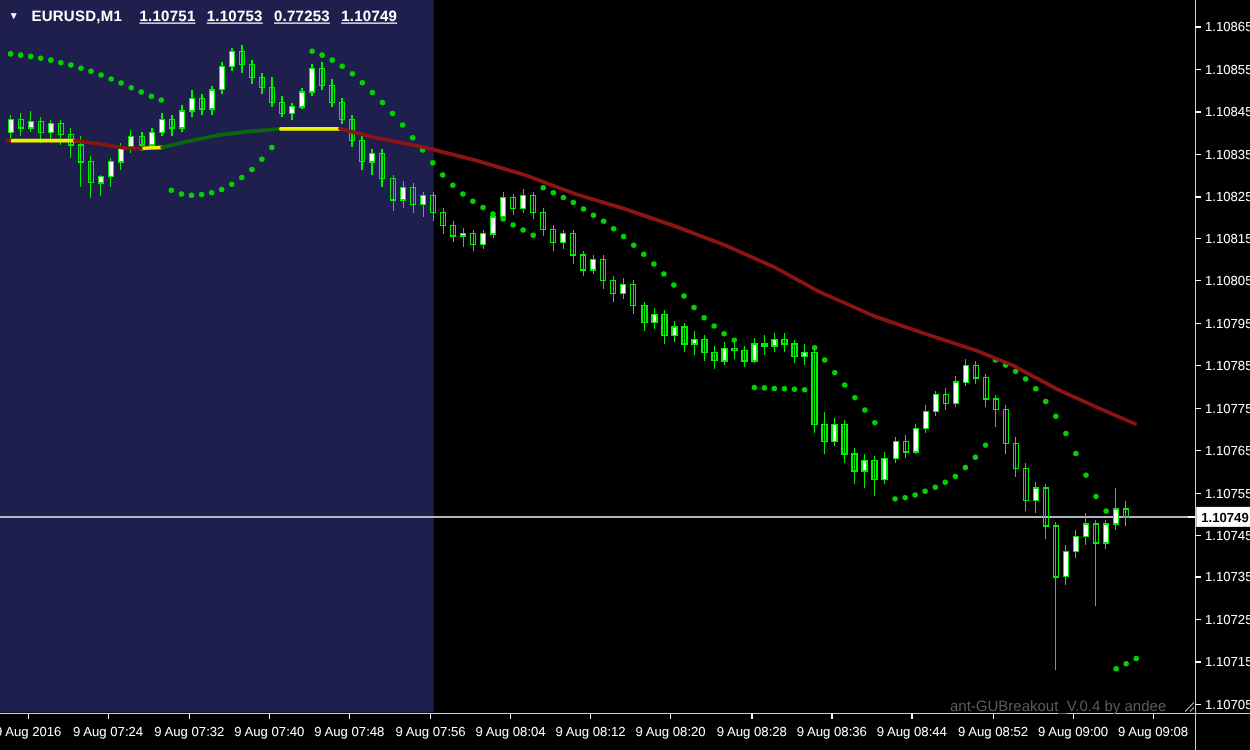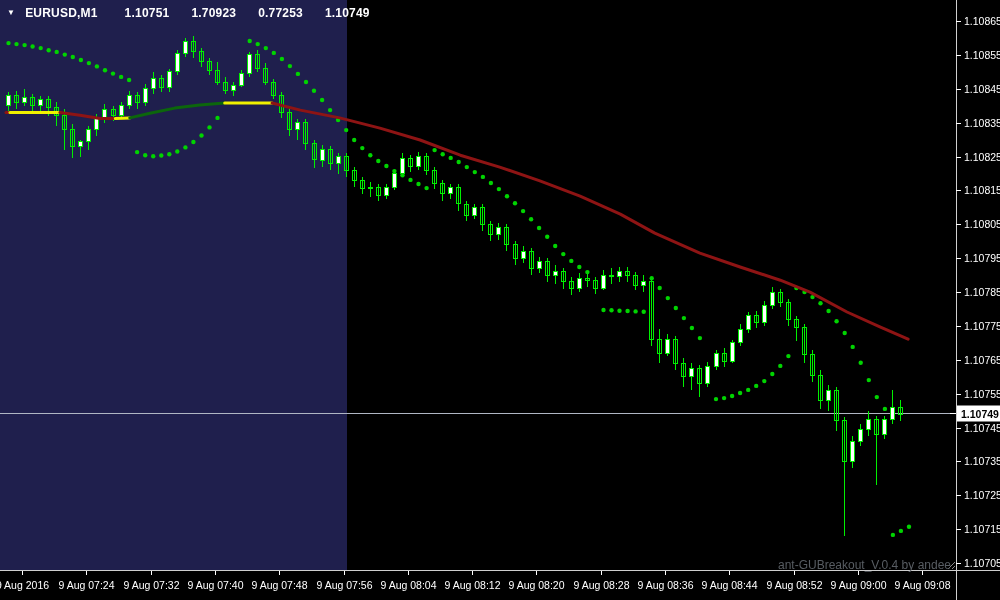--- a/index.html
+++ b/index.html
@@ -2,23 +2,23 @@
 <html><head>
 <meta charset="utf-8">
 <style>
   html,body{margin:0;padding:0;background:#000;}
   #stage{position:relative;width:1000px;height:600px;background:#000;overflow:hidden;
          font-family:"Liberation Sans",sans-serif;}
   #chart-svg{position:absolute;left:0;top:0;}
   #title-bar{position:absolute;left:7px;top:6px;display:flex;align-items:center;
              color:#fff;font-size:12px;font-weight:700;letter-spacing:.2px;z-index:5;}
   #dd-arrow{font-size:8px;margin-right:10px;color:#fff;line-height:1;}
-  #title-bar .val{margin-left:22px;}
+  #title-bar .val{margin-left:9px;text-decoration:underline;}
   #title-bar .sym{margin-right:5px;}
-  #watermark{position:absolute;right:49px;bottom:28px;color:#585d63;font-size:12px;
+  #watermark{position:absolute;right:67px;bottom:28px;color:#585d63;font-size:12px;
              z-index:4;}
 </style>
 </head>
 <body>
 
 <div id="stage">
   <svg id="chart-svg" width="1000" height="600">
       <rect x="0" y="0" width="1000" height="600" fill="#000000"></rect>
       <rect x="0" y="0" width="347" height="570" fill="#1f1f4d"></rect>
       <line x1="0" y1="413.5" x2="956" y2="413.5" stroke="#b0b6c4" stroke-width="1" shape-rendering="crispEdges"></line>
@@ -669,19 +669,19 @@
       <g stroke="#8a8a8a" shape-rendering="crispEdges">
         <line x1="948" y1="569" x2="955" y2="562"></line>
         <line x1="952" y1="569" x2="955" y2="566"></line>
       </g>
     </svg>
 
   <div id="title-bar">
     <span id="dd-arrow">▼</span>
     <span class="sym">EURUSD,M1</span>
     <span class="val">1.10751</span>
-    <span class="val">1.70923</span>
+    <span class="val">1.10753</span>
     <span class="val">0.77253</span>
     <span class="val">1.10749</span>
   </div>
 
   <div id="watermark">ant-GUBreakout_V.0.4 by andee</div>
 </div>
 
 </body></html>

